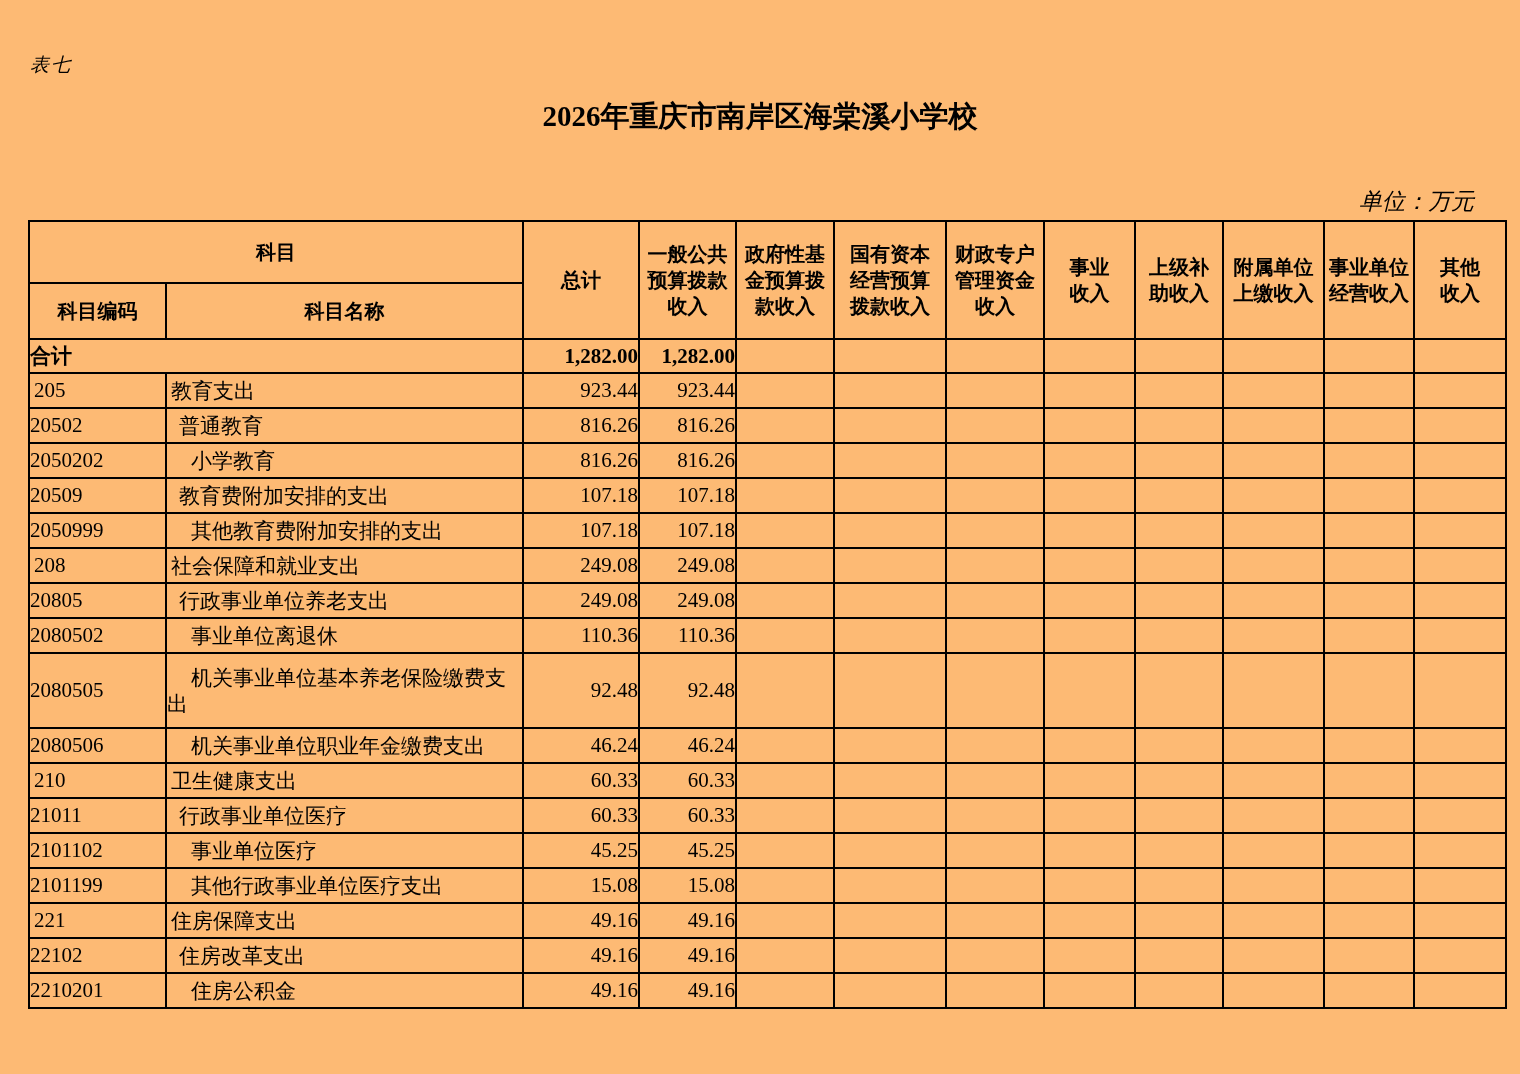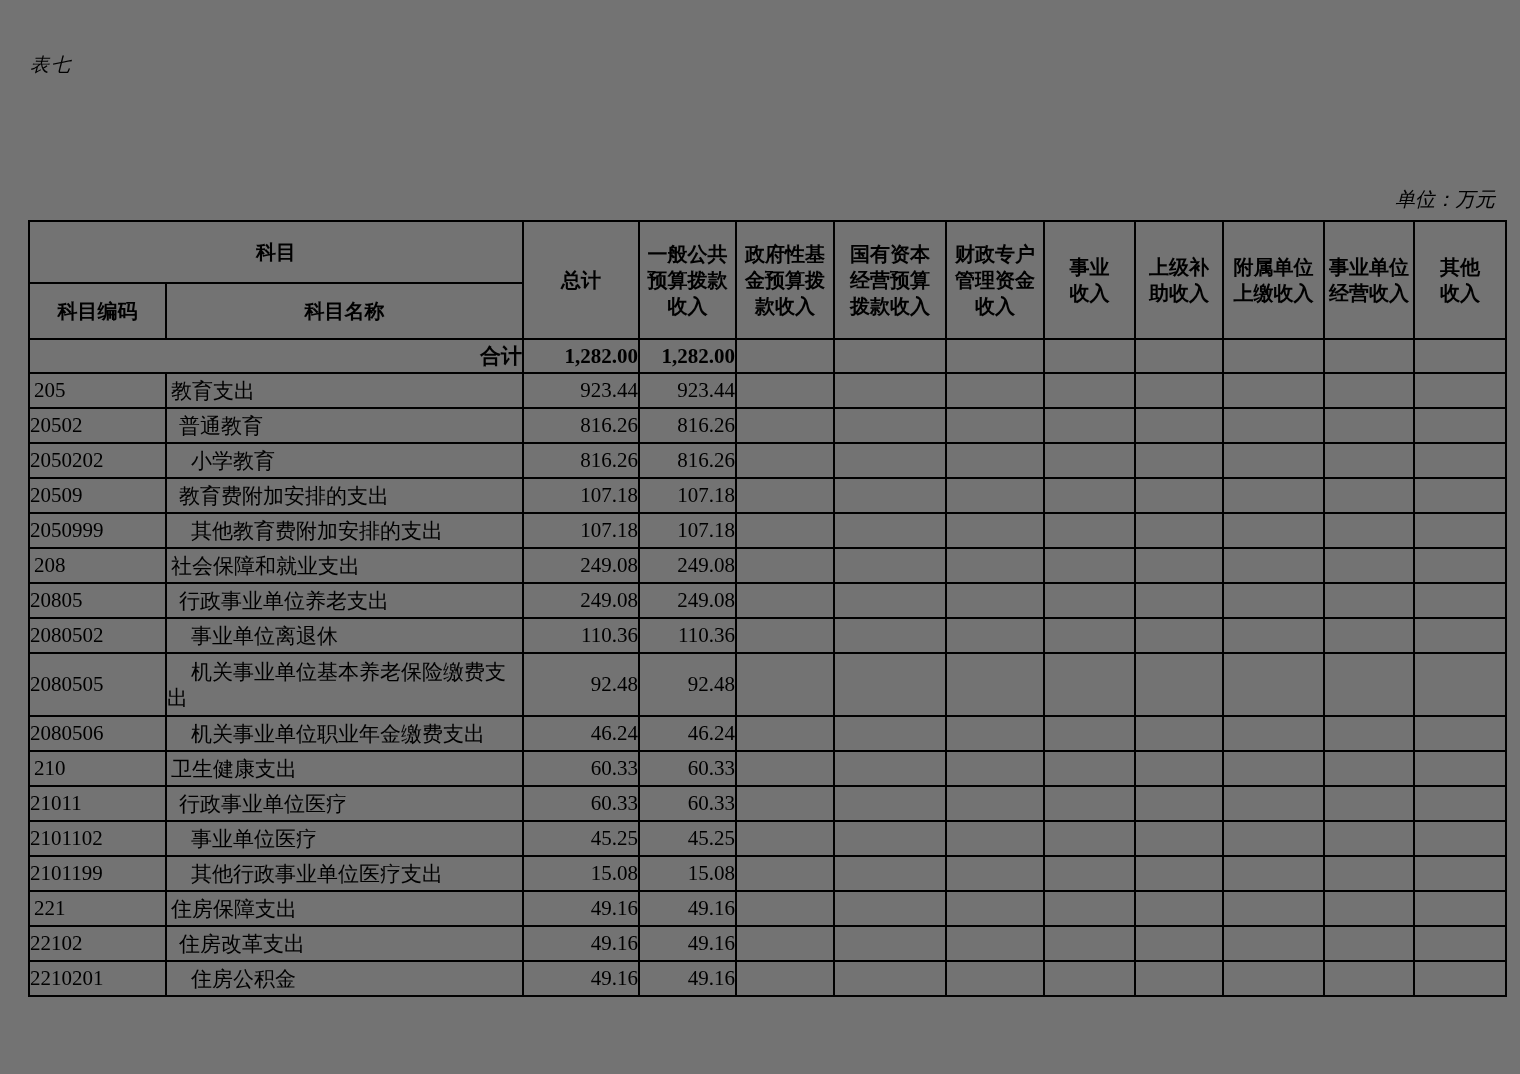--- a/index.html
+++ b/index.html
@@ -6,21 +6,21 @@
     margin: 0;
     padding: 0;
     background: #ffffff;
     color: #000000;
     font-family: "Liberation Serif", serif;
   }
   .page {
     position: relative;
     width: 1520px;
     height: 1074px;
-    background: #737373;
+    background: #fdba74;
     overflow: hidden;
   }
   .sheet-label {
     position: absolute;
     left: 30px;
     top: 52px;
     font-size: 19px;
     font-style: italic;
     letter-spacing: 2px;
   }
@@ -30,22 +30,22 @@
     top: 100px;
     width: 100%;
     text-align: center;
     font-weight: bold;
     font-size: 29px;
     line-height: 33px;
   }
   .unit-note {
     position: absolute;
     top: 186px;
-    right: 25px;
-    font-size: 20px;
+    right: 46px;
+    font-size: 23px;
     font-style: italic;
   }
   table.budget {
     position: absolute;
     left: 28px;
     top: 220px;
     width: 1477px;
     border-collapse: collapse;
     table-layout: fixed;
   }
@@ -61,21 +61,21 @@
     font-size: 20px;
     line-height: 26px;
     text-align: center;
     white-space: pre-line;
     padding: 1px;
   }
   tr.hdr-1 { height: 62px; }
   tr.hdr-2 { height: 56px; }
   tr.total-tr { height: 34px; }
   tr.data-tr { height: 35px; }
-  tr.tall-tr { height: 63px; }
+  tr.tall-tr { height: 75px; }
   td.code {
     font-size: 21px;
     text-align: left;
     margin-top: 12px;
   }
   td.code.ind0 { padding-left: 4px; }
   td.code.ind1 { }
   td.code.ind2 { }
   td.name {
     font-size: 21px;
@@ -89,31 +89,32 @@
   td.name.ind2 { text-indent: 24px; }
   td.num {
     font-size: 21px;
     text-align: right;
     padding-right: 6px;
   }
   tr.total-tr td { font-weight: bold; }
   td.total-label {
     font-family: "Liberation Sans", sans-serif;
     font-size: 21px;
-    text-align: right;
+    text-align: left;
   }
 </style>
 </head>
 <body>
 
 <div class="page">
 
   <div class="sheet-label">表七</div>
 
   <div class="doc-title">
+    <div>2026年重庆市南岸区海棠溪小学校</div>
   </div>
 
   <div class="unit-note">单位：万元</div>
 
   <table class="budget">
     <colgroup>
       <col style="width:137px">
         <col style="width:357px">
         <col style="width:116px">
         <col style="width:97px">

